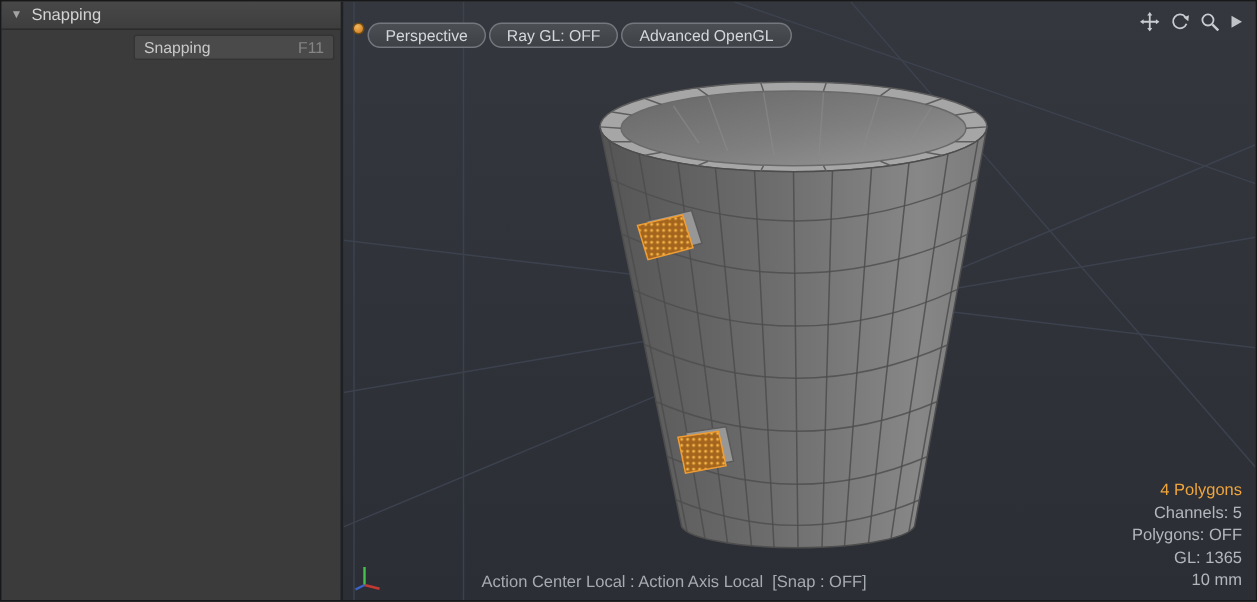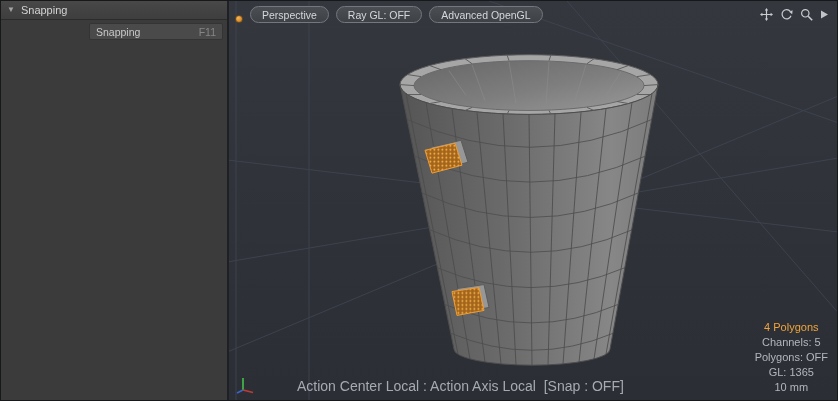--- a/index.html
+++ b/index.html
@@ -42,22 +42,22 @@
     cursor:default;
   }
   .field .shortcut{color:#868686;}
   
   .viewport{
     flex:1;height:100%;position:relative;overflow:hidden;
     background:linear-gradient(#34373e 0%,#2f3239 55%,#2b2e34 100%);
   }
   .viewport svg.scene{position:absolute;left:0;top:0;width:100%;height:100%;display:block;}
   .vp-toolbar{
-    position:absolute;top:5px;left:6px;
-    display:flex;align-items:flex-end;gap:7px;
+    position:absolute;top:14px;left:6px;
+    display:flex;align-items:flex-start;gap:2px;
     z-index:3;
   }
   .vp-dot{
     width:8px;height:8px;border-radius:50%;
     background:radial-gradient(circle at 35% 30%,#f3b85c,#d8882a 70%);
     border:1px solid #6e4d16;
     box-sizing:border-box;
   }
   .pill{
     height:17px;
@@ -70,28 +70,28 @@
     font-family:inherit;
     cursor:default;
   }
   .vp-icons{
     position:absolute;top:7px;right:8px;
     display:flex;align-items:center;gap:7px;
     z-index:3;
   }
   .vp-icons svg{display:block;}
   .vp-status{
-    position:absolute;left:68px;bottom:6px;
-    font-size:14px;color:#a6abb1;
+    position:absolute;left:92px;bottom:6px;
+    font-size:11px;color:#a6abb1;
     white-space:pre;
     z-index:3;
   }
   .vp-info{
     position:absolute;right:9px;bottom:5px;
-    text-align:center;font-size:11px;line-height:15px;
+    text-align:right;font-size:11px;line-height:15px;
     color:#b3b7bc;z-index:3;
   }
   .vp-info .highlight{color:#f0a43c;}
   .gizmo{position:absolute;left:7px;bottom:6px;z-index:3;}
 </style>
 </head>
 <body>
 
 <div class="app">
 

